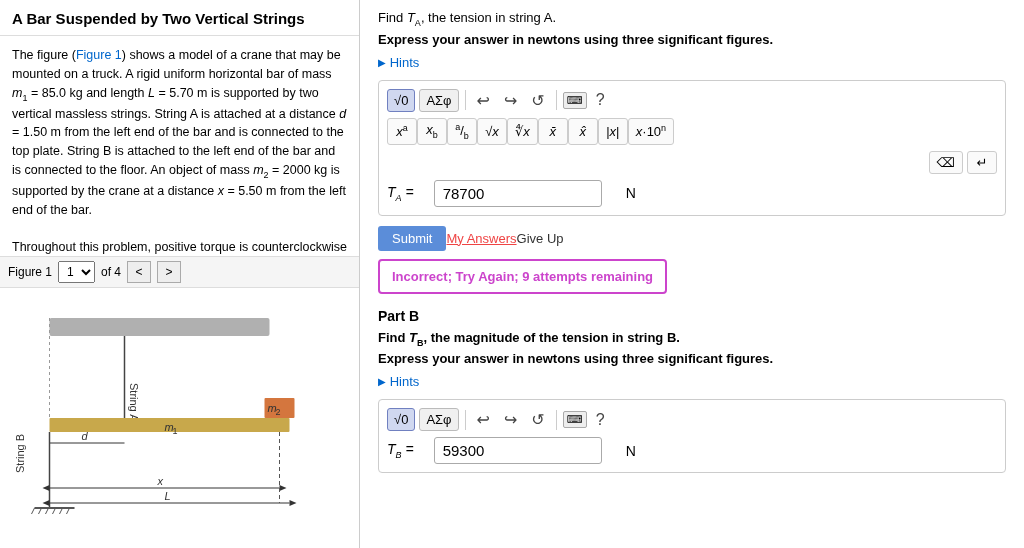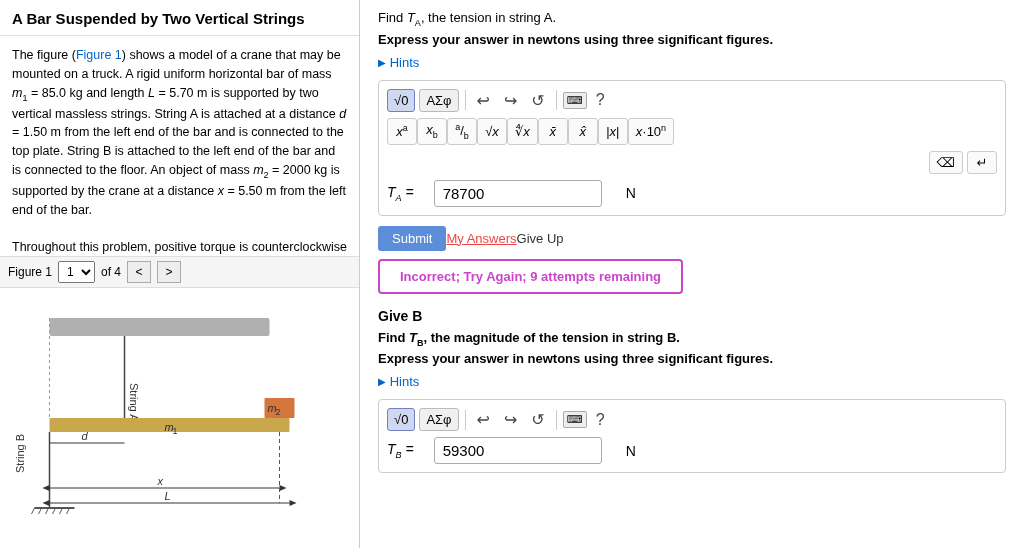--- a/index.html
+++ b/index.html
@@ -189,21 +189,21 @@
     .my-answers-link {
       color: #ef4444;
       font-size: 13px;
       cursor: pointer;
       text-decoration: underline;
     }
 
     .incorrect-banner {
       border: 2px solid #cc44cc;
       border-radius: 4px;
-      padding: 8px 20px;
+      padding: 8px 12px;
       color: #cc44cc;
       font-size: 13px;
       font-weight: bold;
       display: inline-block;
       margin-bottom: 14px;
     }
 
     .part-label {
       font-size: 14px;
       font-weight: bold;
@@ -352,21 +352,21 @@
   </div>
 
   <div class="submit-row">
     <button class="submit-btn">Submit</button>
     <a class="my-answers-link">My Answers</a>
     <span style="cursor:pointer;color:#333;font-size:13px;">Give Up</span>
   </div>
 
   <div class="incorrect-banner">Incorrect; Try Again; 9 attempts remaining</div>
 
-  <div class="part-label">Give B</div>
+  <div class="part-label">Part B</div>
   <div class="part-prompt">
     Find <i>T</i><sub>B</sub>, the magnitude of the tension in string B.
   </div>
   <div class="question-bold">Express your answer in newtons using three significant figures.</div>
   <a class="hints-link">Hints</a>
 
   <div class="math-toolbar-box">
     <div class="toolbar-row1">
       <button class="toolbar-btn active">√0</button>
       <button class="toolbar-btn">ΑΣφ</button>

